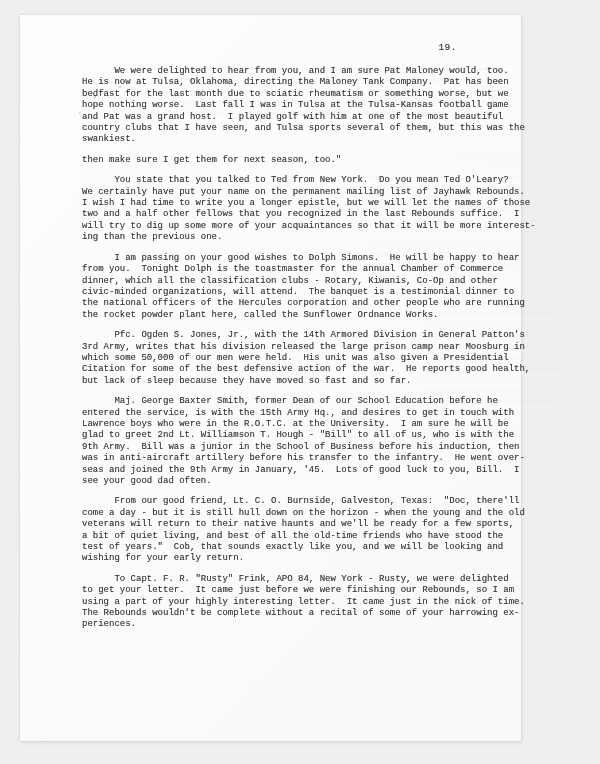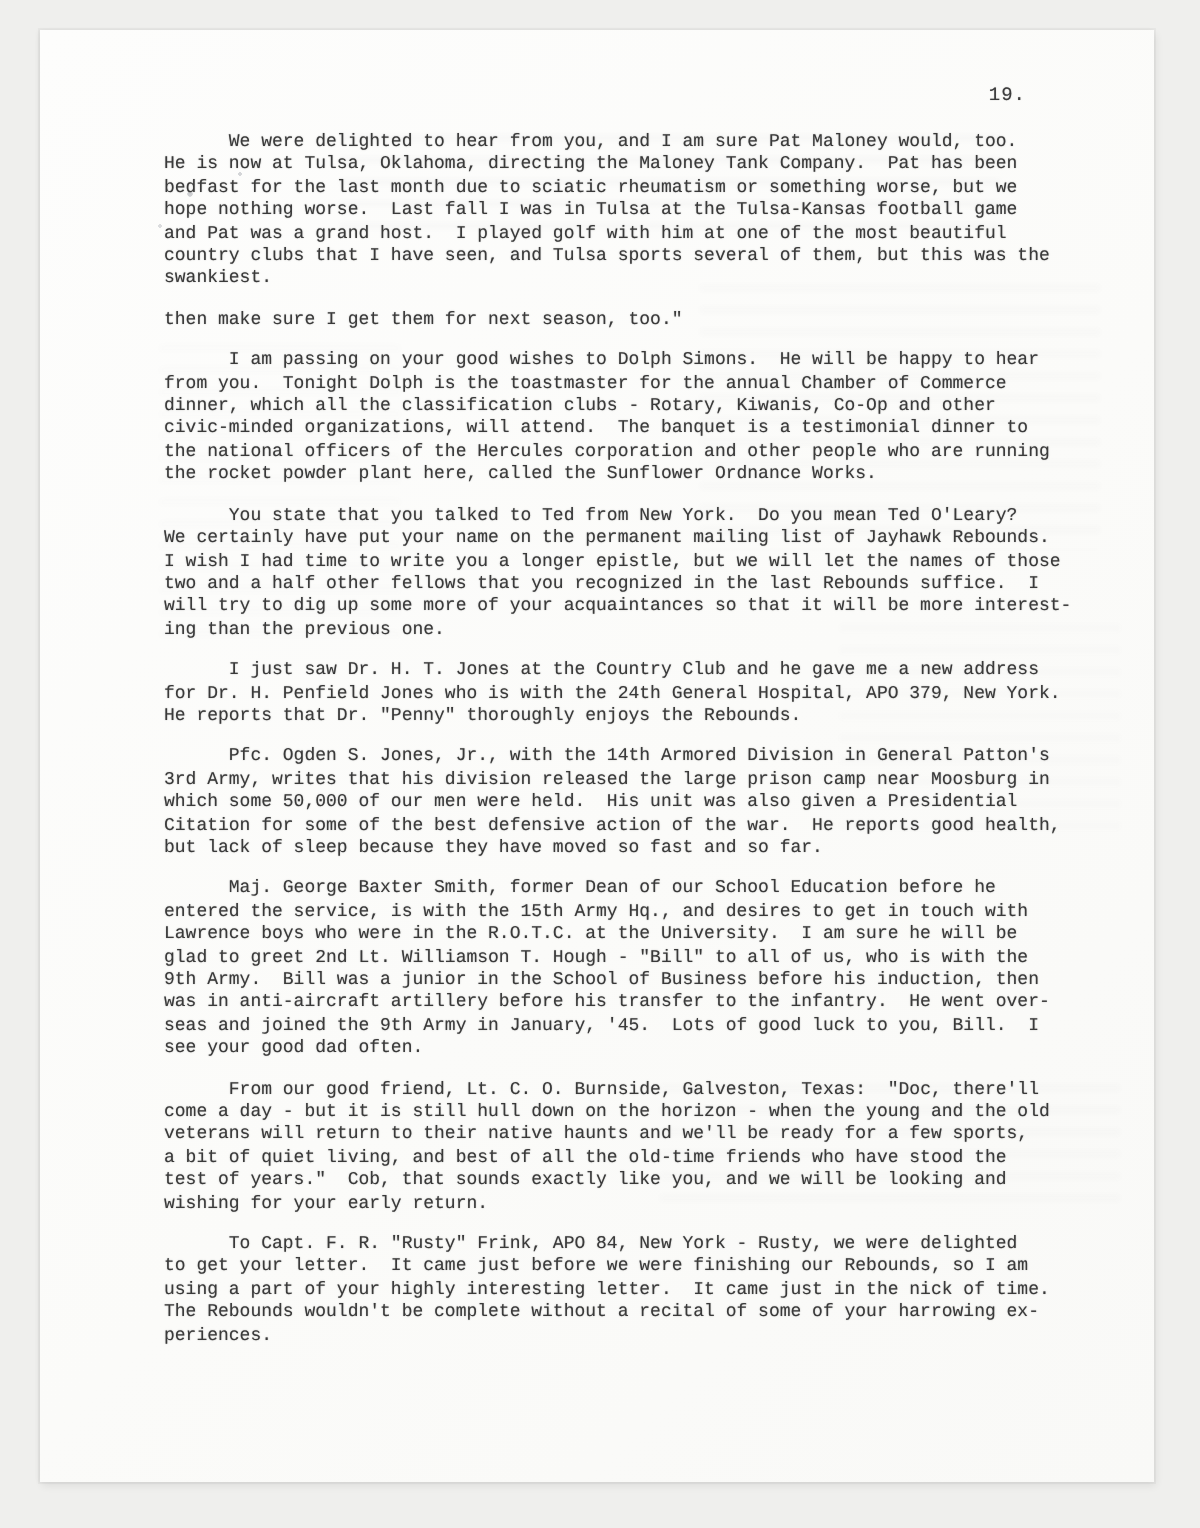--- a/index.html
+++ b/index.html
@@ -15,21 +15,21 @@
     font-family: "Liberation Mono", "DejaVu Sans Mono", monospace;
   }
   .scene {
     position: absolute;
     inset: 0;
   }
   .paper {
     position: absolute;
     left: 20px;
     top: 15px;
-    width: 557px;
+    width: 501px;
     height: 726px;
     background: linear-gradient(135deg, #fdfdfc 0%, #fbfbf9 55%, #f9f9f7 100%);
     box-shadow:
       0 0 0 1px rgba(0,0,0,0.03),
       1px 2px 4px rgba(0,0,0,0.07),
       -1px 0 2px rgba(0,0,0,0.04);
   }
   .page-number {
     position: absolute;
     top: 27px;
@@ -105,35 +105,32 @@
 
     <div class="letter-body">
       <p class="para">      We were delighted to hear from you, and I am sure Pat Maloney would, too.
 He is now at Tulsa, Oklahoma, directing the Maloney Tank Company.  Pat has been
 bedfast for the last month due to sciatic rheumatism or something worse, but we
 hope nothing worse.  Last fall I was in Tulsa at the Tulsa-Kansas football game
 and Pat was a grand host.  I played golf with him at one of the most beautiful
 country clubs that I have seen, and Tulsa sports several of them, but this was the
 swankiest.</p>
       <p class="para">then make sure I get them for next season, too."</p>
+      <p class="para">      You state that you talked to Ted from New York.  Do you mean Ted O'Leary?
+We certainly have put your name on the permanent mailing list of Jayhawk Rebounds.
+I wish I had time to write you a longer epistle, but we will let the names of those
+two and a half other fellows that you recognized in the last Rebounds suffice.  I
+will try to dig up some more of your acquaintances so that it will be more interest-
+ing than the previous one.</p>
       <p class="para">      I am passing on your good wishes to Dolph Simons.  He will be happy to hear
 from you.  Tonight Dolph is the toastmaster for the annual Chamber of Commerce
 dinner, which all the classification clubs - Rotary, Kiwanis, Co-Op and other
 civic-minded organizations, will attend.  The banquet is a testimonial dinner to
 the national officers of the Hercules corporation and other people who are running
 the rocket powder plant here, called the Sunflower Ordnance Works.</p>
-      <p class="para">      You state that you talked to Ted from New York.  Do you mean Ted O'Leary?
-We certainly have put your name on the permanent mailing list of Jayhawk Rebounds.
-I wish I had time to write you a longer epistle, but we will let the names of those
-two and a half other fellows that you recognized in the last Rebounds suffice.  I
-will try to dig up some more of your acquaintances so that it will be more interest-
-ing than the previous one.</p>
-      <p class="para">      I just saw Dr. H. T. Jones at the Country Club and he gave me a new address
-for Dr. H. Penfield Jones who is with the 24th General Hospital, APO 379, New York.
-He reports that Dr. "Penny" thoroughly enjoys the Rebounds.</p>
       <p class="para">      Pfc. Ogden S. Jones, Jr., with the 14th Armored Division in General Patton's
 3rd Army, writes that his division released the large prison camp near Moosburg in
 which some 50,000 of our men were held.  His unit was also given a Presidential
 Citation for some of the best defensive action of the war.  He reports good health,
 but lack of sleep because they have moved so fast and so far.</p>
       <p class="para">      Maj. George Baxter Smith, former Dean of our School Education before he
 entered the service, is with the 15th Army Hq., and desires to get in touch with
 Lawrence boys who were in the R.O.T.C. at the University.  I am sure he will be
 glad to greet 2nd Lt. Williamson T. Hough - "Bill" to all of us, who is with the
 9th Army.  Bill was a junior in the School of Business before his induction, then

